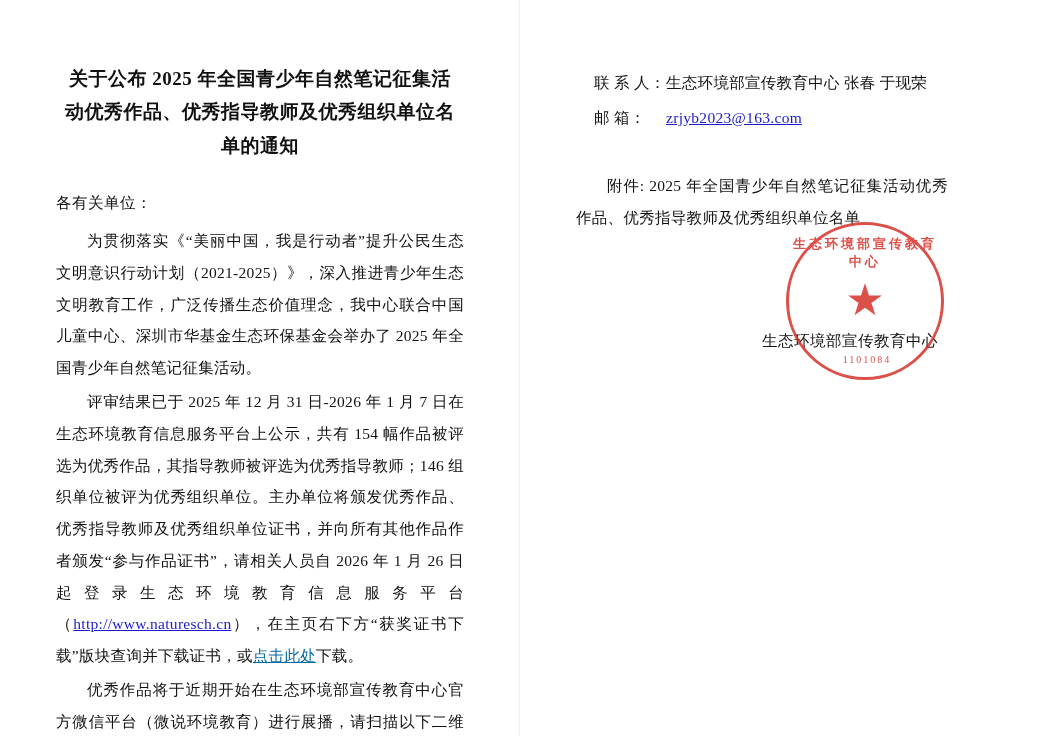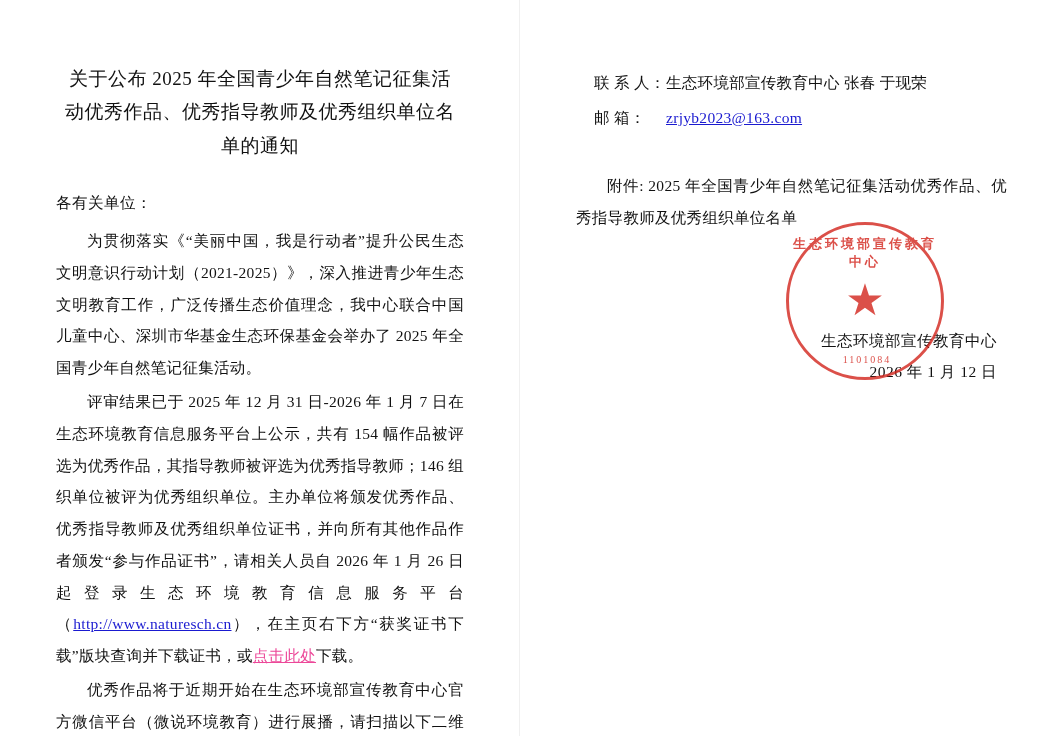--- a/index.html
+++ b/index.html
@@ -26,26 +26,26 @@
     box-sizing: border-box;
   }
   .col-left {
     width: 520px;
     height: 736px;
     padding: 44px 56px 0 56px;
   }
   .col-right {
     width: 520px;
     height: 736px;
-    padding: 44px 25px 0 56px;
+    padding: 44px 84px 0 56px;
   }
   .doc-title {
     text-align: center;
     font-size: 19px;
-    font-weight: normal;
+    font-weight: bold;
     line-height: 1.75;
     letter-spacing: 0.5px;
     margin: 18px 4px 26px 4px;
     font-family: "Liberation Serif", "DejaVu Serif", serif;
   }
   .salutation {
     font-size: 15.5px;
     line-height: 1.9;
     margin-bottom: 8px;
     letter-spacing: 0.5px;
@@ -57,21 +57,21 @@
     text-align: justify;
     text-justify: inter-ideograph;
     text-indent: 2em;
     letter-spacing: 0.3px;
   }
   .link {
     color: #1a1ad0;
     text-decoration: underline;
   }
   .link-red {
-    color: #ec4899;
+    color: #0369a1;
     text-decoration: underline;
   }
   .contact-block {
     margin-top: 22px;
   }
   .contact-row {
     font-size: 15.5px;
     line-height: 2.25;
     letter-spacing: 0.3px;
     white-space: nowrap;
@@ -178,21 +178,20 @@
       </div>
       <div class="contact-row">
         <span class="contact-label">邮   箱：</span><span class="link">zrjyb2023@163.com</span>
       </div>
     </div>
 
     <p class="attach-par">附件: 2025 年全国青少年自然笔记征集活动优秀作品、优秀指导教师及优秀组织单位名单</p>
 
     <div class="signature">
       <div class="sig-line">生态环境部宣传教育中心</div>
-      <div class="sig-line">2026 年 1 月 12 日</div>
     </div>
 
     <div class="seal">
       <div class="arc-top">生态环境部宣传教育中心</div>
       <div class="star">★</div>
       <div class="arc-bottom">1101084</div>
     </div>
 
   </div>
 

